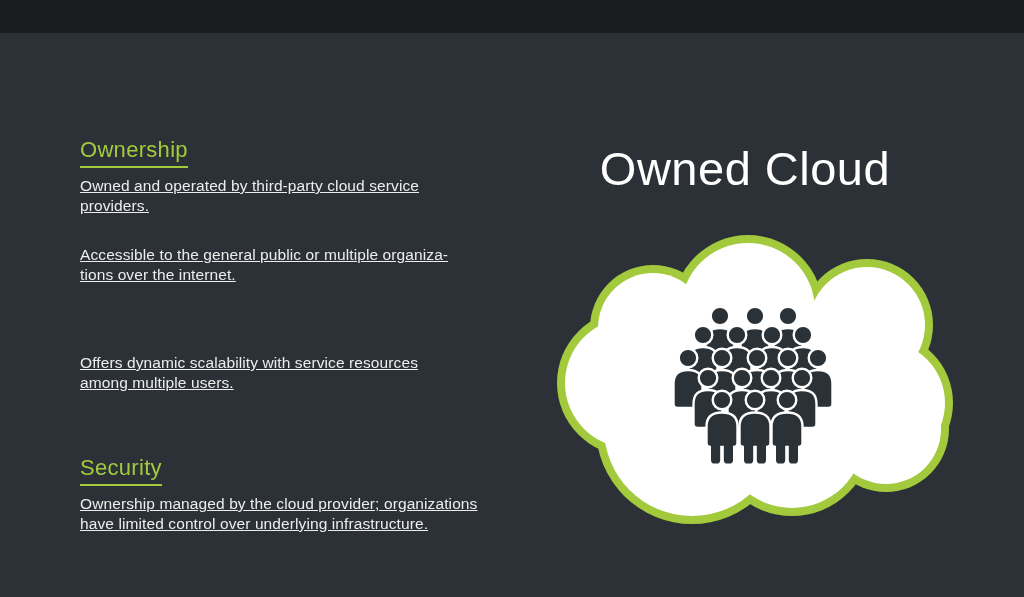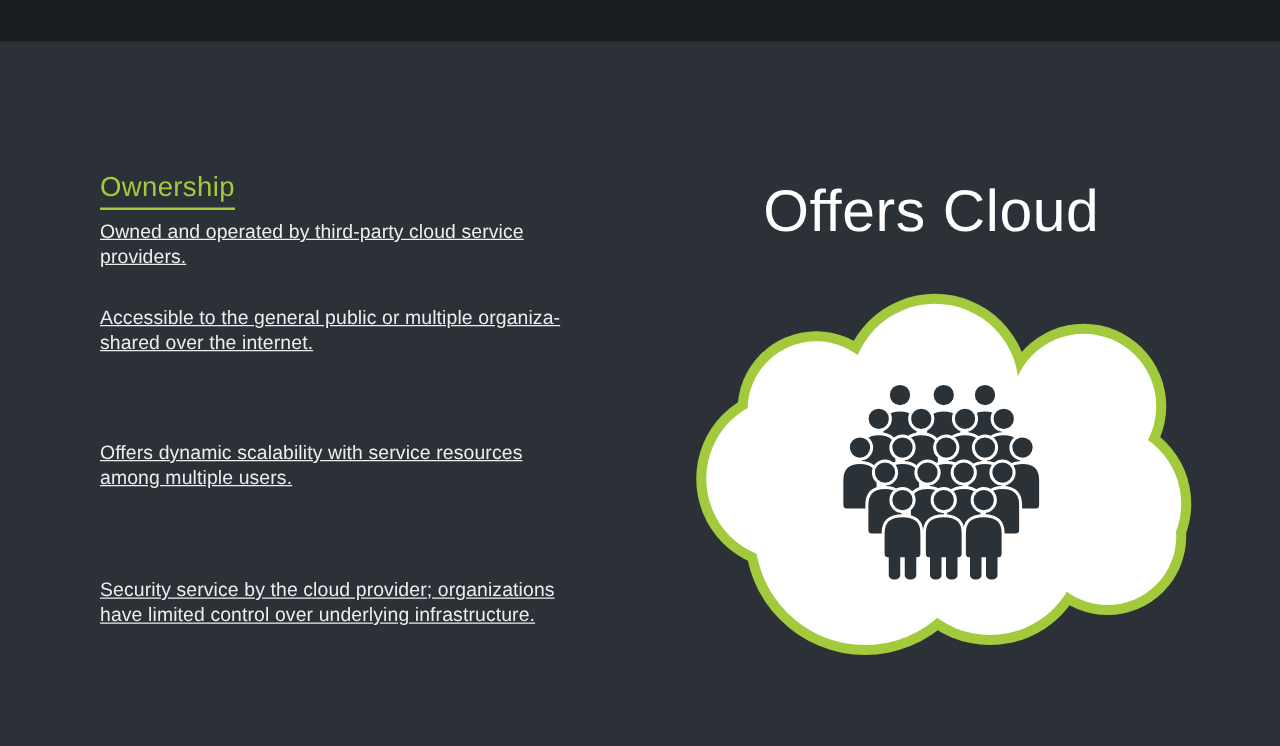--- a/index.html
+++ b/index.html
@@ -40,34 +40,35 @@
 <div class="slide">
 
   <section class="feature" id="feature-0">
     <h2>Ownership</h2>
     <p>Owned and operated by third-party cloud service
 providers.</p>
   </section>
 
   <section class="feature" id="feature-1">
     <p>Accessible to the general public or multiple organiza-
-shared over the internet.</p>
+tions over the internet.</p>
   </section>
 
   <section class="feature" id="feature-2">
     <p>Offers dynamic scalability with service resources
 among multiple users.</p>
   </section>
 
   <section class="feature" id="feature-3">
-    <p>Security service by the cloud provider; organizations
+    <h2>Security</h2>
+    <p>Ownership managed by the cloud provider; organizations
 have limited control over underlying infrastructure.</p>
   </section>
 
-  <h1 class="page-title">Offers Cloud</h1>
+  <h1 class="page-title">Owned Cloud</h1>
 
   <svg class="cloud-svg" width="402" height="307" viewBox="-10 -10 402 307" aria-hidden="true">
 
     <g class="cloud-green">
       <circle cx="185" cy="74" r="75"></circle>
       <circle cx="90" cy="92" r="63"></circle>
       <circle cx="67" cy="147" r="73"></circle>
       <circle cx="304" cy="89" r="66"></circle>
       <circle cx="320" cy="167" r="70"></circle>
       <circle cx="129" cy="192" r="96"></circle>

